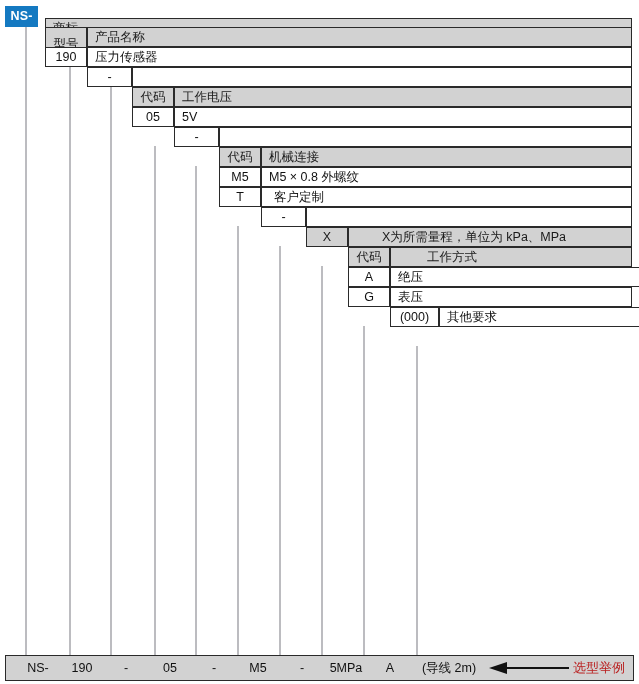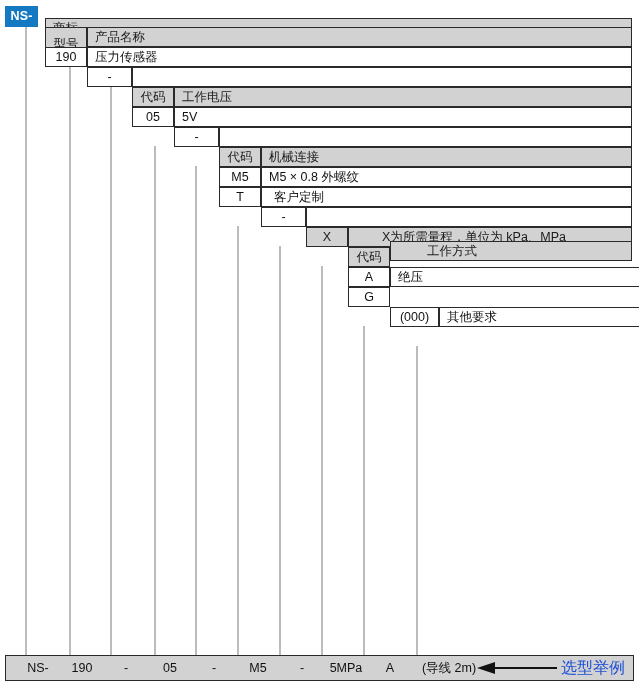--- a/index.html
+++ b/index.html
@@ -91,22 +91,22 @@
     position: absolute;
     right: 8px;
     top: 0;
     height: 100%;
     display: flex;
     align-items: center;
     gap: 4px;
   }
   #arrow-wrap .arrow-svg { display: block; }
   #arrow-label {
-    font-size: 16px;
-    color: #1d4ed8;
+    font-size: 13px;
+    color: #b91c1c;
     white-space: nowrap;
   }
 </style>
 </head>
 <body>
 
 <div id="canvas">
 
   <div class="vline" style="left:25px;  top:26px;  height:637px;"></div>
   <div class="vline" style="left:69px;  top:66px;  height:597px;"></div>
@@ -149,26 +149,27 @@
   <div class="cell code" style="left:219px; top:187px; width:42px; height:20px;">T</div>
   <div class="cell desc" style="left:261px; top:187px; width:371px; height:20px;padding-left:12px;">客户定制</div>
 
   <div class="cell dash" style="left:261px; top:207px; width:45px; height:20px;">-</div>
   <div class="cell blank" style="left:306px; top:207px; width:326px; height:20px;"></div>
 
   <div class="cell head code" style="left:306px; top:227px; width:42px; height:20px;">X</div>
   <div class="cell head desc" style="left:348px; top:227px; width:284px; height:20px;padding-left:33px;">X为所需量程，单位为 kPa、MPa</div>
 
   <div class="cell head code" style="left:348px; top:247px; width:42px; height:20px;">代码</div>
-  <div class="cell head desc" style="left:390px; top:241px; width:242px; height:20px;padding-left:36px;">工作方式</div>
+  <div class="cell head desc" style="left:390px; top:247px; width:242px; height:20px;padding-left:36px;">工作方式</div>
 
   <div class="cell code" style="left:348px; top:267px; width:42px; height:20px;">A</div>
   <div class="cell desc" style="left:390px; top:267px; width:266px; height:20px;">绝压</div>
 
   <div class="cell code" style="left:348px; top:287px; width:42px; height:20px;">G</div>
+  <div class="cell desc" style="left:390px; top:287px; width:242px; height:20px;">表压</div>
 
   <div class="cell code" style="left:390px; top:307px; width:49px; height:20px;">(000)</div>
   <div class="cell desc" style="left:439px; top:307px; width:229px; height:20px;">其他要求</div>
 
   <div id="example-bar">
     <span class="ex-item" style="left:10px;  width:44px;">NS-</span>
     <span class="ex-item" style="left:54px;  width:44px;">190</span>
     <span class="ex-item" style="left:98px;  width:44px;">-</span>
     <span class="ex-item" style="left:142px; width:44px;">05</span>
     <span class="ex-item" style="left:186px; width:44px;">-</span>

